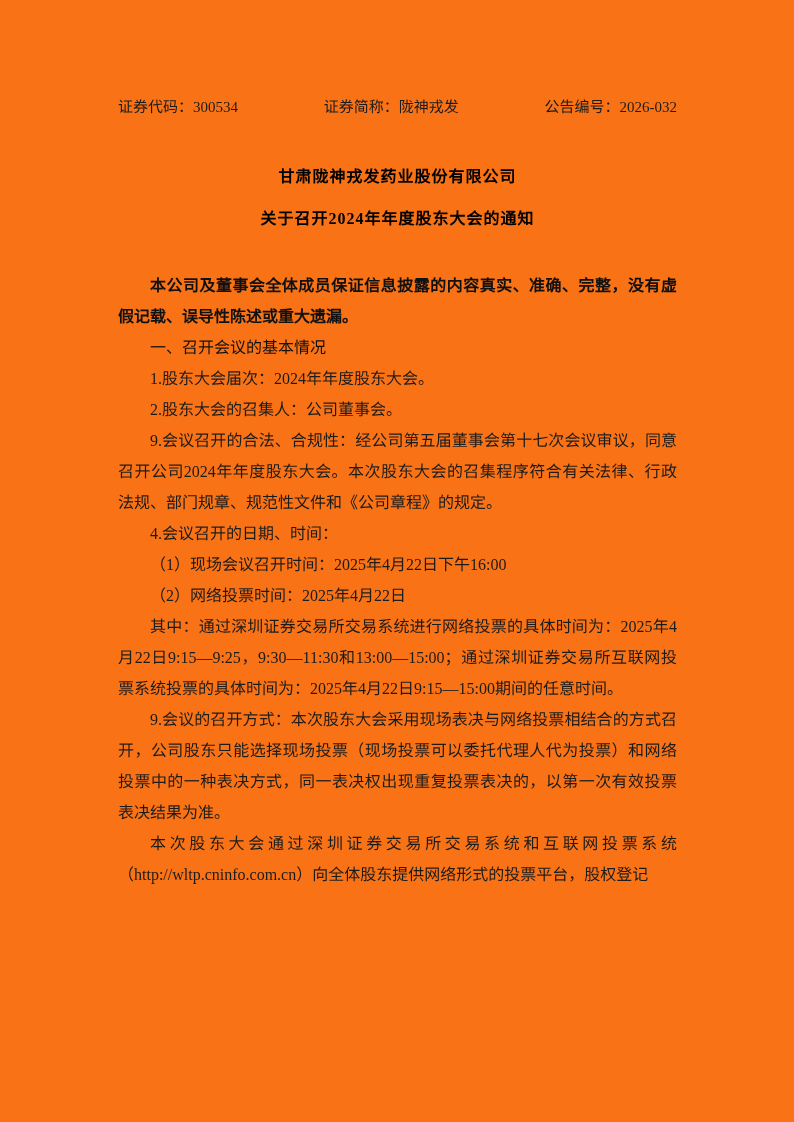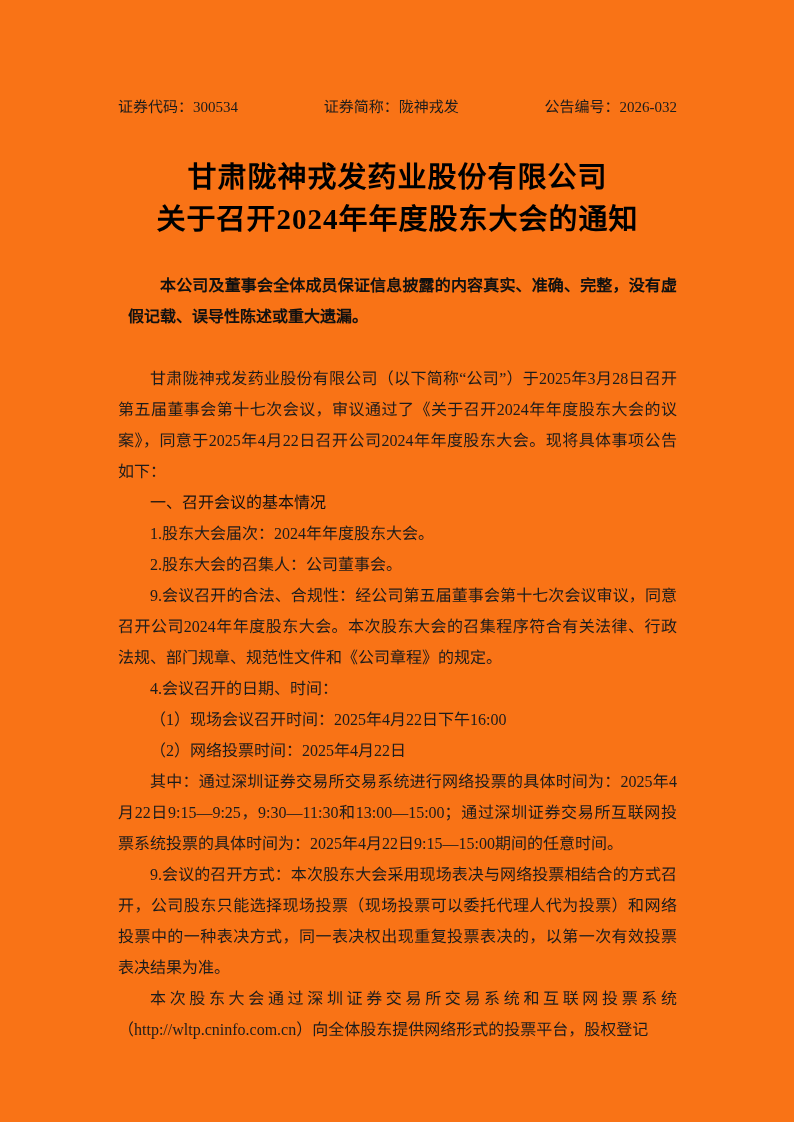--- a/index.html
+++ b/index.html
@@ -31,21 +31,21 @@
   
   .title-block {
     position: absolute;
     top: 156px;
     left: 118px;
     width: 559px;
     text-align: center;
   }
   .title-line {
     margin: 0;
-    font-size: 29px;
+    font-size: 16px;
     line-height: 42px;
     font-weight: bold;
     color: #000000;
     letter-spacing: 1px;
   }
   
   .body-col {
     position: absolute;
     top: 270px;
     left: 118px;
@@ -54,21 +54,20 @@
     line-height: 31px;
     text-align: justify;
   }
   .para {
     margin: 0;
     text-indent: 2em;
   }
   .para.bold-notice {
     font-weight: bold;
     color: #111111;
-    margin-left: 10px;
   }
   .para.gap-above {
     margin-top: 31px;
   }
   .para.section-heading {
     font-weight: normal;
     color: #111111;
   }
 </style>
 </head>
@@ -82,21 +81,20 @@
     <span>公告编号：2026-032</span>
   </div>
 
   <div class="title-block">
     <h1 class="title-line">甘肃陇神戎发药业股份有限公司</h1>
     <h1 class="title-line">关于召开2024年年度股东大会的通知</h1>
   </div>
 
   <div class="body-col">
     <p class="para bold-notice">本公司及董事会全体成员保证信息披露的内容真实、准确、完整，没有虚假记载、误导性陈述或重大遗漏。</p>
-    <p class="para gap-above">甘肃陇神戎发药业股份有限公司（以下简称“公司”）于2025年3月28日召开第五届董事会第十七次会议，审议通过了《关于召开2024年年度股东大会的议案》，同意于2025年4月22日召开公司2024年年度股东大会。现将具体事项公告如下：</p>
     <p class="para section-heading">一、召开会议的基本情况</p>
     <p class="para">1.股东大会届次：2024年年度股东大会。</p>
     <p class="para">2.股东大会的召集人：公司董事会。</p>
     <p class="para">9.会议召开的合法、合规性：经公司第五届董事会第十七次会议审议，同意召开公司2024年年度股东大会。本次股东大会的召集程序符合有关法律、行政法规、部门规章、规范性文件和《公司章程》的规定。</p>
     <p class="para">4.会议召开的日期、时间：</p>
     <p class="para">（1）现场会议召开时间：2025年4月22日下午16:00</p>
     <p class="para">（2）网络投票时间：2025年4月22日</p>
     <p class="para">其中：通过深圳证券交易所交易系统进行网络投票的具体时间为：2025年4月22日9:15—9:25，9:30—11:30和13:00—15:00；通过深圳证券交易所互联网投票系统投票的具体时间为：2025年4月22日9:15—15:00期间的任意时间。</p>
     <p class="para">9.会议的召开方式：本次股东大会采用现场表决与网络投票相结合的方式召开，公司股东只能选择现场投票（现场投票可以委托代理人代为投票）和网络投票中的一种表决方式，同一表决权出现重复投票表决的，以第一次有效投票表决结果为准。</p>
     <p class="para">本次股东大会通过深圳证券交易所交易系统和互联网投票系统（http://wltp.cninfo.com.cn）向全体股东提供网络形式的投票平台，股权登记</p>

